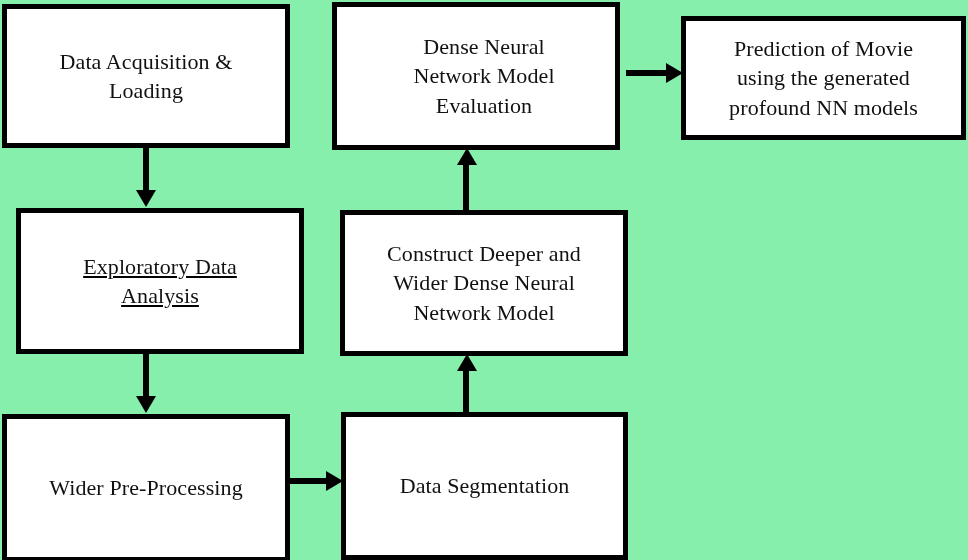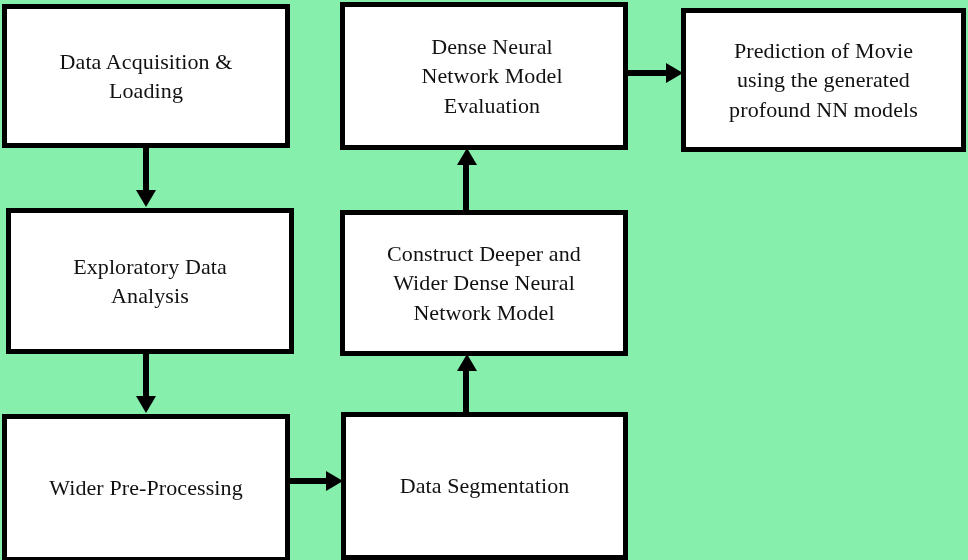--- a/index.html
+++ b/index.html
@@ -30,23 +30,23 @@
     font-size: 22px;
     line-height: 1.32;
     color: #111111;
     padding: 0 10px;
     white-space: pre-line;
     letter-spacing: 0.1px;
   }
 
   
   #node-data-acquisition      { left: 2px;   top: 4px;   width: 288px; height: 144px; }
-  #node-dense-eval            { left: 340px; top: 2px;   width: 288px; height: 148px; padding-left: 16px; }
-  #node-prediction            { left: 681px; top: 8px;   width: 285px; height: 144px; }
-  #node-eda                   { left: 6px;   top: 208px; width: 288px; height: 146px; }
+  #node-dense-eval            { left: 332px; top: 2px;   width: 288px; height: 148px; padding-left: 16px; }
+  #node-prediction            { left: 681px; top: 16px;   width: 285px; height: 124px; }
+  #node-eda                   { left: 16px;   top: 208px; width: 288px; height: 146px; text-decoration: underline; }
   #node-construct             { left: 340px; top: 210px; width: 288px; height: 146px; justify-content: center; }
   #node-preprocessing         { left: 2px;   top: 414px; width: 288px; height: 148px; }
   #node-segmentation          { left: 341px; top: 412px; width: 287px; height: 148px; justify-content: center; }
 
   
   .conn { position: absolute; }
   .conn .shaft-v {
     position: absolute;
     width: 6px;
     background: #000000;

